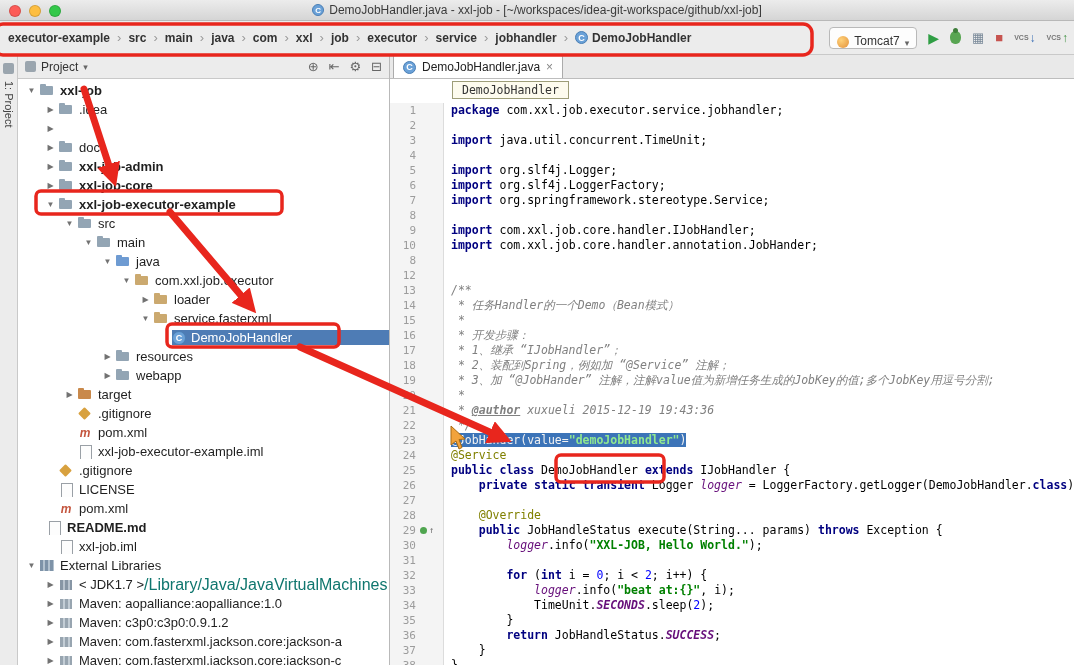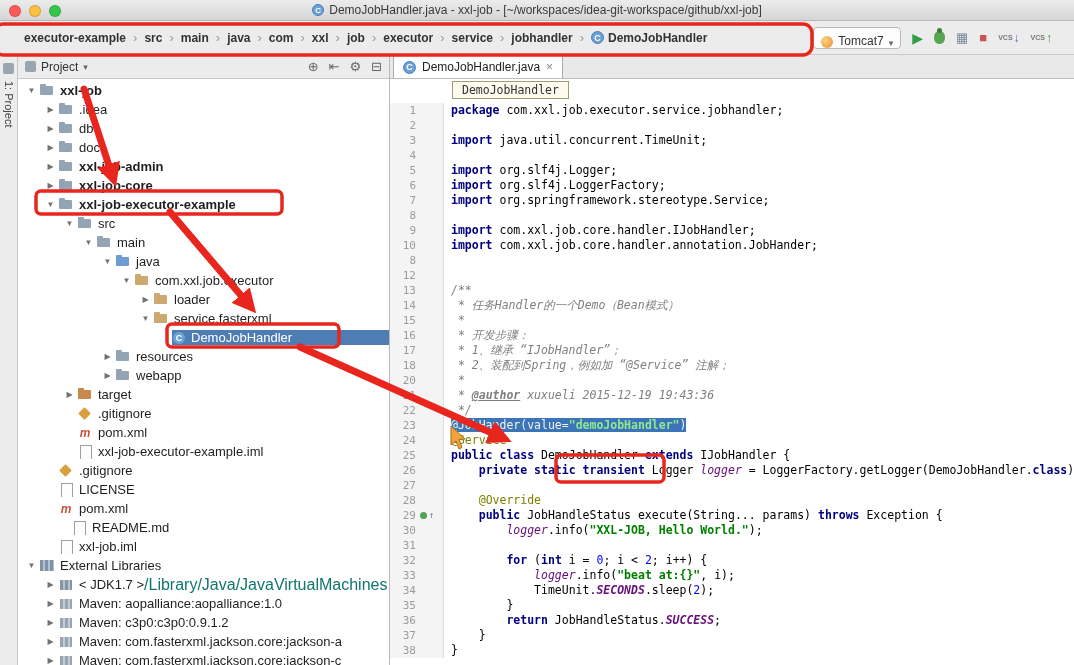--- a/index.html
+++ b/index.html
@@ -12,21 +12,21 @@
 .titlebar{height:21px;background:linear-gradient(#ECECEC,#D5D5D5);border-bottom:1px solid #B8B8B8;
   position:relative;display:flex;align-items:center;justify-content:center}
 .lights{position:absolute;left:9px;top:5px;display:flex;gap:8px}
 .light{width:12px;height:12px;border-radius:50%;border:1px solid rgba(0,0,0,.15)}
 .l-close{background:#FC5B57}.l-min{background:#FDBE41}.l-zoom{background:#34C84A}
 .title-text{font-size:12px;color:#3A3A3A;display:flex;align-items:center;gap:5px;white-space:nowrap}
 .title-ficon{width:12px;height:12px;border-radius:50%;background:#6AA1D8;border:1px solid #4A7FB5;
   color:#fff;font-size:8px;font-weight:bold;display:flex;align-items:center;justify-content:center}
 
 
-.navbar{height:34px;display:flex;align-items:center;padding:0 20px;background:#ECECEC;border-bottom:1px solid #C9C9C9;gap:8px}
+.navbar{height:34px;display:flex;align-items:center;padding:0 4px;background:#ECECEC;border-bottom:1px solid #C9C9C9;gap:8px}
 .crumbs{flex:1;display:flex;align-items:center;gap:7px;overflow:hidden;white-space:nowrap;padding-left:4px}
 .crumb{font-size:12px;font-weight:bold;color:#333;display:inline-flex;align-items:center;gap:4px;flex:none}
 .crumb-sep{color:#9A9A9A;font-size:13px;flex:none}
 .cicon{width:13px;height:13px;border-radius:50%;background:#6AA1D8;border:1px solid #4A7FB5;color:#fff;
   font-size:9px;font-weight:bold;display:inline-flex;align-items:center;justify-content:center}
 .runctl{display:flex;align-items:center;gap:11px;flex:none;padding-right:2px}
 .combo{display:flex;align-items:flex-end;gap:5px;background:#FDFDFD;border:1px solid #B9B9B9;border-radius:4px;
   height:22px;padding:0 7px;font-size:12px;color:#333}
 .tomcat{width:12px;height:12px;border-radius:50%;background:radial-gradient(circle at 35% 35%,#FFD27A,#E2903A)}
 .caret{font-size:9px;color:#666}
@@ -236,24 +236,20 @@
           </div>
           <div class="trow" style="padding-left: 25px;">
             <span class="tarrow">▶</span>
             <span class="tcontent">
               <span class="ticon i-folder"></span>
               <span class="tlabel">.idea</span>
             </span>
           </div>
           <div class="trow" style="padding-left: 25px;">
             <span class="tarrow">▶</span>
-            <span class="tcontent">
-              <span class="ticon i-folder"></span>
-              <span class="tlabel">db</span>
-            </span>
           </div>
           <div class="trow" style="padding-left: 25px;">
             <span class="tarrow">▶</span>
             <span class="tcontent">
               <span class="ticon i-folder"></span>
               <span class="tlabel">doc</span>
             </span>
           </div>
           <div class="trow" style="padding-left: 25px;">
             <span class="tarrow">▶</span>
@@ -381,21 +377,21 @@
               <span class="tlabel">LICENSE</span>
             </span>
           </div>
           <div class="trow" style="padding-left: 25px;">
             <span class="tarrow"></span>
             <span class="tcontent">
               <span class="ticon i-maven">m</span>
               <span class="tlabel">pom.xml</span>
             </span>
           </div>
-          <div class="trow" style="padding-left: 38px;">
+          <div class="trow" style="padding-left: 13px; font-weight: bold;">
             <span class="tarrow"></span>
             <span class="tcontent">
               <span class="ticon i-file"></span>
               <span class="tlabel">README.md</span>
             </span>
           </div>
           <div class="trow" style="padding-left: 25px;">
             <span class="tarrow"></span>
             <span class="tcontent">
               <span class="ticon i-file"></span>
@@ -471,20 +467,21 @@
           <div class="cl"><span class="gut"><span class="lnum">9</span></span><span class="ct"><span class="tk-k">import</span><span class="tk-p"> com.xxl.job.core.handler.IJobHandler;</span></span></div>
           <div class="cl"><span class="gut"><span class="lnum">10</span></span><span class="ct"><span class="tk-k">import</span><span class="tk-p"> com.xxl.job.core.handler.annotation.JobHander;</span></span></div>
           <div class="cl"><span class="gut"><span class="lnum">8</span></span><span class="ct"></span></div>
           <div class="cl"><span class="gut"><span class="lnum">12</span></span><span class="ct"></span></div>
           <div class="cl"><span class="gut"><span class="lnum">13</span></span><span class="ct"><span class="tk-c">/**</span></span></div>
           <div class="cl"><span class="gut"><span class="lnum">14</span></span><span class="ct"><span class="tk-c"> * 任务Handler的一个Demo（Bean模式）</span></span></div>
           <div class="cl"><span class="gut"><span class="lnum">15</span></span><span class="ct"><span class="tk-c"> *</span></span></div>
           <div class="cl"><span class="gut"><span class="lnum">16</span></span><span class="ct"><span class="tk-c"> * 开发步骤：</span></span></div>
           <div class="cl"><span class="gut"><span class="lnum">17</span></span><span class="ct"><span class="tk-c"> * 1、继承 “IJobHandler”；</span></span></div>
           <div class="cl"><span class="gut"><span class="lnum">18</span></span><span class="ct"><span class="tk-c"> * 2、装配到Spring，例如加 “@Service” 注解；</span></span></div>
+          <div class="cl"><span class="gut"><span class="lnum">19</span></span><span class="ct"><span class="tk-c"> * 3、加 “@JobHander” 注解，注解value值为新增任务生成的JobKey的值;多个JobKey用逗号分割;</span></span></div>
           <div class="cl"><span class="gut"><span class="lnum">20</span></span><span class="ct"><span class="tk-c"> *</span></span></div>
           <div class="cl"><span class="gut"><span class="lnum">21</span></span><span class="ct"><span class="tk-c"> * </span><span class="tk-d">@author</span><span class="tk-c"> xuxueli 2015-12-19 19:43:36</span></span></div>
           <div class="cl"><span class="gut"><span class="lnum">22</span></span><span class="ct"><span class="tk-c"> */</span></span></div>
           <div class="cl"><span class="gut"><span class="lnum">23</span></span><span class="ct"><span class="sel"><span class="tk-a">@JobHander</span><span class="tk-p">(value=</span><span class="tk-s">"demoJobHandler"</span><span class="tk-p">)</span></span></span></div>
           <div class="cl"><span class="gut"><span class="lnum">24</span></span><span class="ct"><span class="tk-a">@Service</span></span></div>
           <div class="cl"><span class="gut"><span class="lnum">25</span></span><span class="ct"><span class="tk-k">public class </span><span class="tk-p">DemoJobHandler </span><span class="tk-k">extends</span><span class="tk-p"> IJobHandler {</span></span></div>
           <div class="cl"><span class="gut"><span class="lnum">26</span></span><span class="ct"><span class="tk-p">    </span><span class="tk-k">private static transient </span><span class="tk-p">Logger </span><span class="tk-f">logger</span><span class="tk-p"> = LoggerFactory.getLogger(DemoJobHandler.</span><span class="tk-k">class</span><span class="tk-p">);</span></span></div>
           <div class="cl"><span class="gut"><span class="lnum">27</span></span><span class="ct"></span></div>
           <div class="cl"><span class="gut"><span class="lnum">28</span></span><span class="ct"><span class="tk-p">    </span><span class="tk-a">@Override</span></span></div>
           <div class="cl"><span class="gut"><span class="lnum">29</span><span class="gicon"><i class="gdot"></i><i class="gup">↑</i></span></span><span class="ct"><span class="tk-p">    </span><span class="tk-k">public </span><span class="tk-p">JobHandleStatus execute(String... params) </span><span class="tk-k">throws</span><span class="tk-p"> Exception {</span></span></div>

